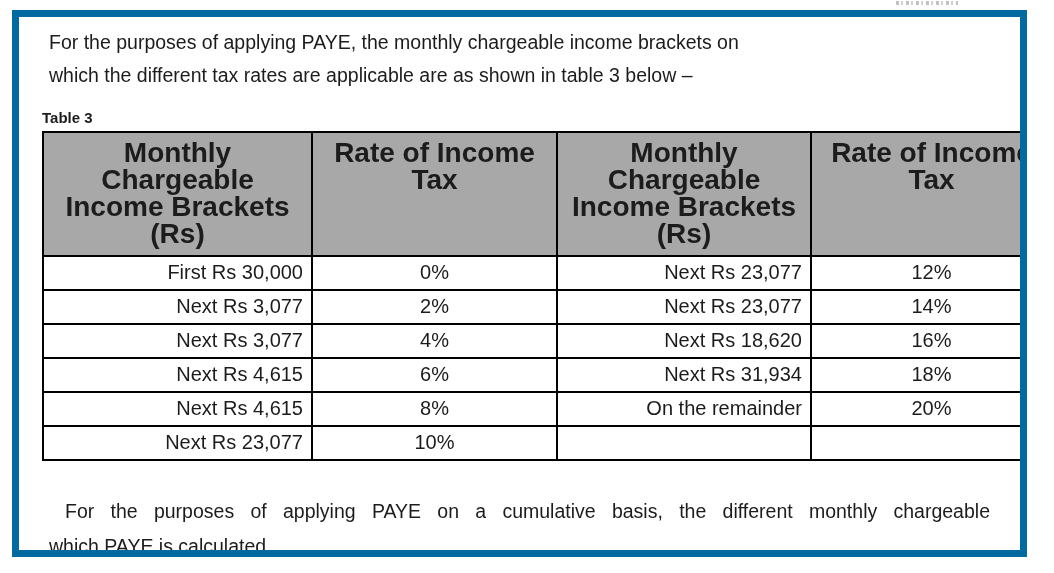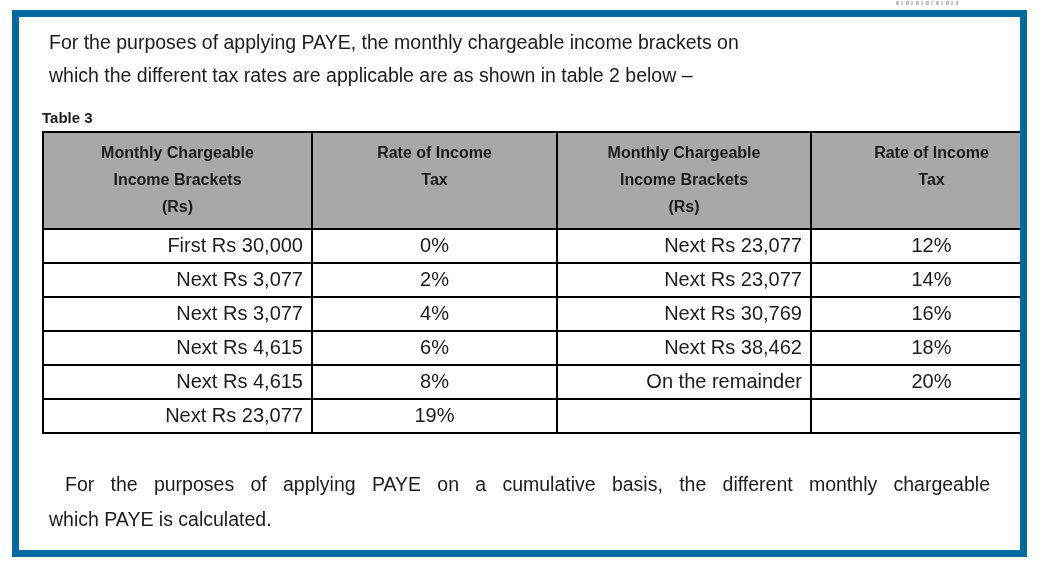--- a/index.html
+++ b/index.html
@@ -73,21 +73,21 @@
     width: 969px;
     margin-left: 23px;
   }
   .tax-table th, .tax-table td {
     border: 2px solid #000000;
     overflow: hidden;
   }
   .tax-table th {
     background: #a8a8a8;
     font-weight: bold;
-    font-size: 16px;
+    font-size: 28px;
     line-height: 27px;
     text-align: center;
     vertical-align: top;
     padding: 6px 4px 8px 4px;
     margin-top: 44px;
   }
   .tax-table td {
     font-size: 20px;
     line-height: 27px;
     height: 27px;
@@ -107,21 +107,21 @@
 <body>
 
 <div class="canvas">
 
   <div class="edge-artifact"></div>
 
   <div class="frame">
 
     <p class="para">
       <span class="pline">For the purposes of applying PAYE, the monthly chargeable income brackets on</span>
-      <span class="pline">which the different tax rates are applicable are as shown in table 2 below –</span>
+      <span class="pline">which the different tax rates are applicable are as shown in table 3 below –</span>
     </p>
 
     <div class="table-title">Table 3</div>
 
     <table class="tax-table">
       <thead>
         <tr>
           <th class="col-bracket-l">
             <div>Monthly Chargeable</div>
             <div>Income Brackets</div>
@@ -151,38 +151,38 @@
         </tr>
         <tr>
           <td>Next Rs 3,077</td>
           <td class="rate">2%</td>
           <td>Next Rs 23,077</td>
           <td class="rate">14%</td>
         </tr>
         <tr>
           <td>Next Rs 3,077</td>
           <td class="rate">4%</td>
-          <td>Next Rs 30,769</td>
+          <td>Next Rs 18,620</td>
           <td class="rate">16%</td>
         </tr>
         <tr>
           <td>Next Rs 4,615</td>
           <td class="rate">6%</td>
-          <td>Next Rs 38,462</td>
+          <td>Next Rs 31,934</td>
           <td class="rate">18%</td>
         </tr>
         <tr>
           <td>Next Rs 4,615</td>
           <td class="rate">8%</td>
           <td>On the remainder</td>
           <td class="rate">20%</td>
         </tr>
         <tr>
           <td>Next Rs 23,077</td>
-          <td class="rate">19%</td>
+          <td class="rate">10%</td>
           <td></td>
           <td class="rate"></td>
         </tr>
       </tbody>
     </table>
 
     <p class="para2">
       <span class="jline">
         <span>For the purposes of applying PAYE on a cumulative basis, the different monthly chargeable</span>
       </span>

